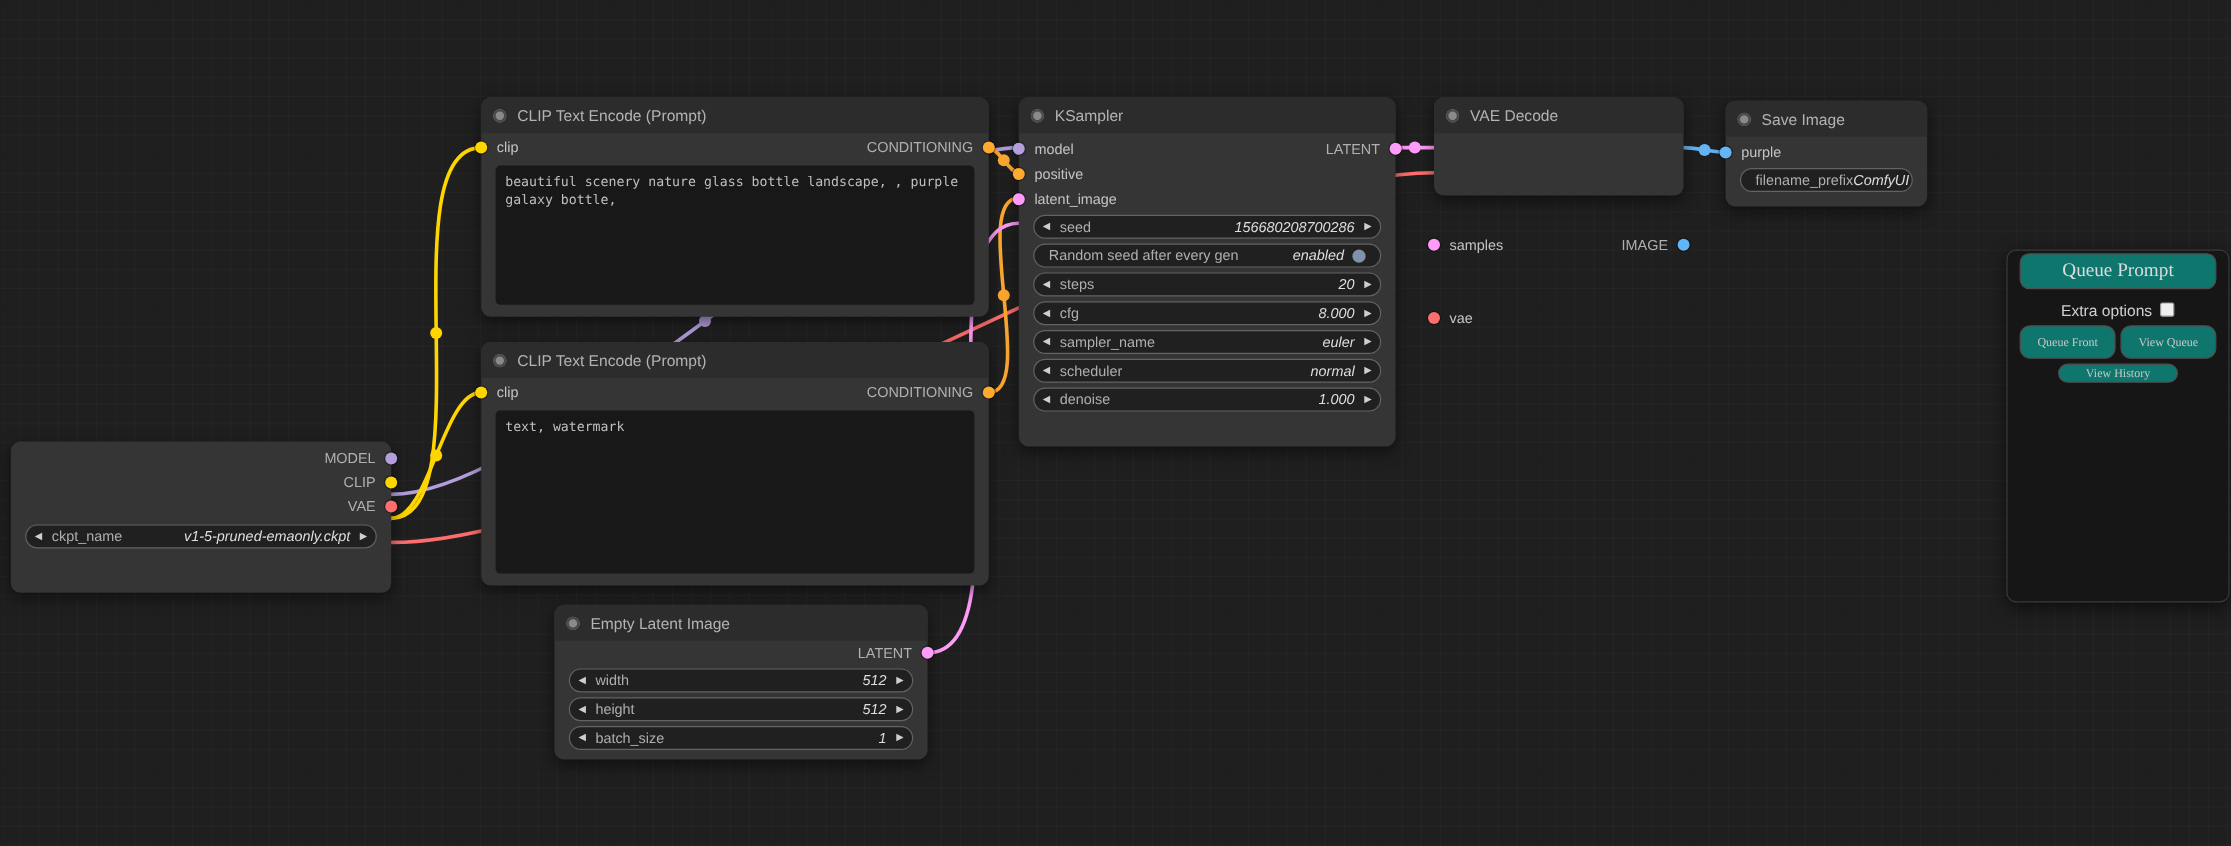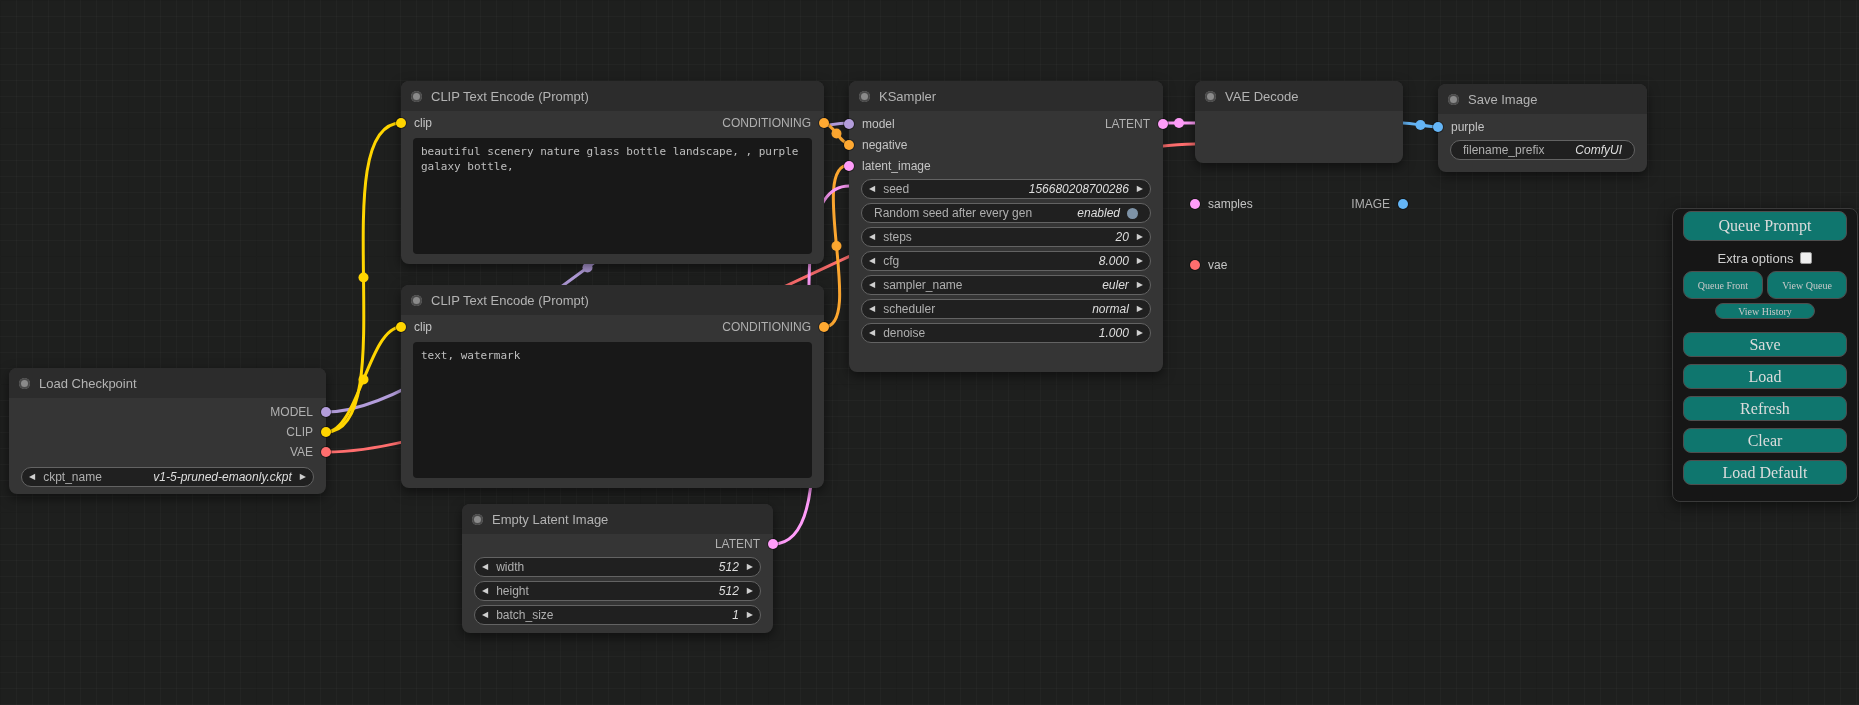--- a/index.html
+++ b/index.html
@@ -126,24 +126,20 @@
     <circle cx="363.5" cy="379.4999694824219" r="5" fill="rgb(255, 213, 0)"></circle>
     <circle cx="760.5" cy="298" r="5" fill="rgb(255, 110, 110)"></circle>
     <circle cx="836.5" cy="133.5" r="5" fill="rgb(255, 169, 49)"></circle>
     <circle cx="836.5" cy="246" r="5" fill="rgb(255, 169, 49)"></circle>
     <circle cx="811" cy="364.9999694824219" r="5" fill="rgb(255, 156, 249)"></circle>
     <circle cx="1179" cy="123" r="5" fill="rgb(255, 156, 249)"></circle>
     <circle cx="1420.5" cy="125" r="5" fill="rgb(100, 181, 246)"></circle>
   </svg>
 
 <div class="node" style="left:9px; top:368px; width:317px; height:126px;">
-  <div class="node-title">
-    <span class="collapse-dot"></span>
-    <span>Load Checkpoint</span>
-  </div>
   <div style="height:4px; flex:0 0 4px;"></div>
   <div class="slot-row" style="height:20px;">
     <span class="slot-label out">MODEL</span>
     <span class="slot-dot out" style="background-color: rgb(179, 157, 219);"></span>
   </div>
   <div class="slot-row" style="height:20px;">
     <span class="slot-label out">CLIP</span>
     <span class="slot-dot out" style="background-color: rgb(255, 213, 0);"></span>
   </div>
   <div class="slot-row" style="height:20px;">
@@ -224,21 +220,21 @@
   </div>
   <div style="height:2px; flex:0 0 2px;"></div>
   <div class="slot-row" style="height:21px;">
     <span class="slot-dot in" style="background-color: rgb(179, 157, 219);"></span>
     <span class="slot-label in">model</span>
     <span class="slot-label out">LATENT</span>
     <span class="slot-dot out" style="background-color: rgb(255, 156, 249);"></span>
   </div>
   <div class="slot-row" style="height:21px;">
     <span class="slot-dot in" style="background-color: rgb(255, 169, 49);"></span>
-    <span class="slot-label in">negative</span>
+    <span class="slot-label in">positive</span>
   </div>
   <div class="slot-row" style="height:21px;">
     <span class="slot-dot in" style="background-color: rgb(255, 156, 249);"></span>
     <span class="slot-label in">latent_image</span>
   </div>
   <div style="height:3px; flex:0 0 3px;"></div>
   <div class="pill">
     <span class="arrow">◀</span>
     <span class="w-label">seed</span>
     <span class="w-value">156680208700286</span>
@@ -292,21 +288,21 @@
     <span class="slot-label in">samples</span>
     <span class="slot-label out">IMAGE</span>
     <span class="slot-dot out" style="background-color: rgb(100, 181, 246);"></span>
   </div>
   <div class="slot-row" style="height:21px;">
     <span class="slot-dot in" style="background-color: rgb(255, 110, 110);"></span>
     <span class="slot-label in">vae</span>
   </div>
 </div>
 
-<div class="node" style="left:1438px; top:84px; width:209px; height:88px;">
+<div class="node" style="left:1438px; top:84px; width:168px; height:88px;">
   <div class="node-title">
     <span class="collapse-dot"></span>
     <span>Save Image</span>
   </div>
   <div style="height:2px; flex:0 0 2px;"></div>
   <div class="slot-row" style="height:21px;">
     <span class="slot-dot in" style="background-color: rgb(100, 181, 246);"></span>
     <span class="slot-label in">purple</span>
   </div>
   <div style="height:3px; flex:0 0 3px;"></div>
@@ -320,20 +316,13 @@
   <div class="btn btn-queue">Queue Prompt</div>
   <div class="extra-row">
     <span>Extra options</span>
     <span class="checkbox"></span>
   </div>
   <div class="small-row">
     <div class="btn btn-small">Queue Front</div>
     <div class="btn btn-small">View Queue</div>
   </div>
   <div class="btn btn-history">View History</div>
-  <div class="big-stack">
-    <div class="btn btn-big">Save</div>
-    <div class="btn btn-big">Load</div>
-    <div class="btn btn-big">Refresh</div>
-    <div class="btn btn-big">Clear</div>
-    <div class="btn btn-big">Load Default</div>
-  </div>
 </div>
 
 </body></html>

